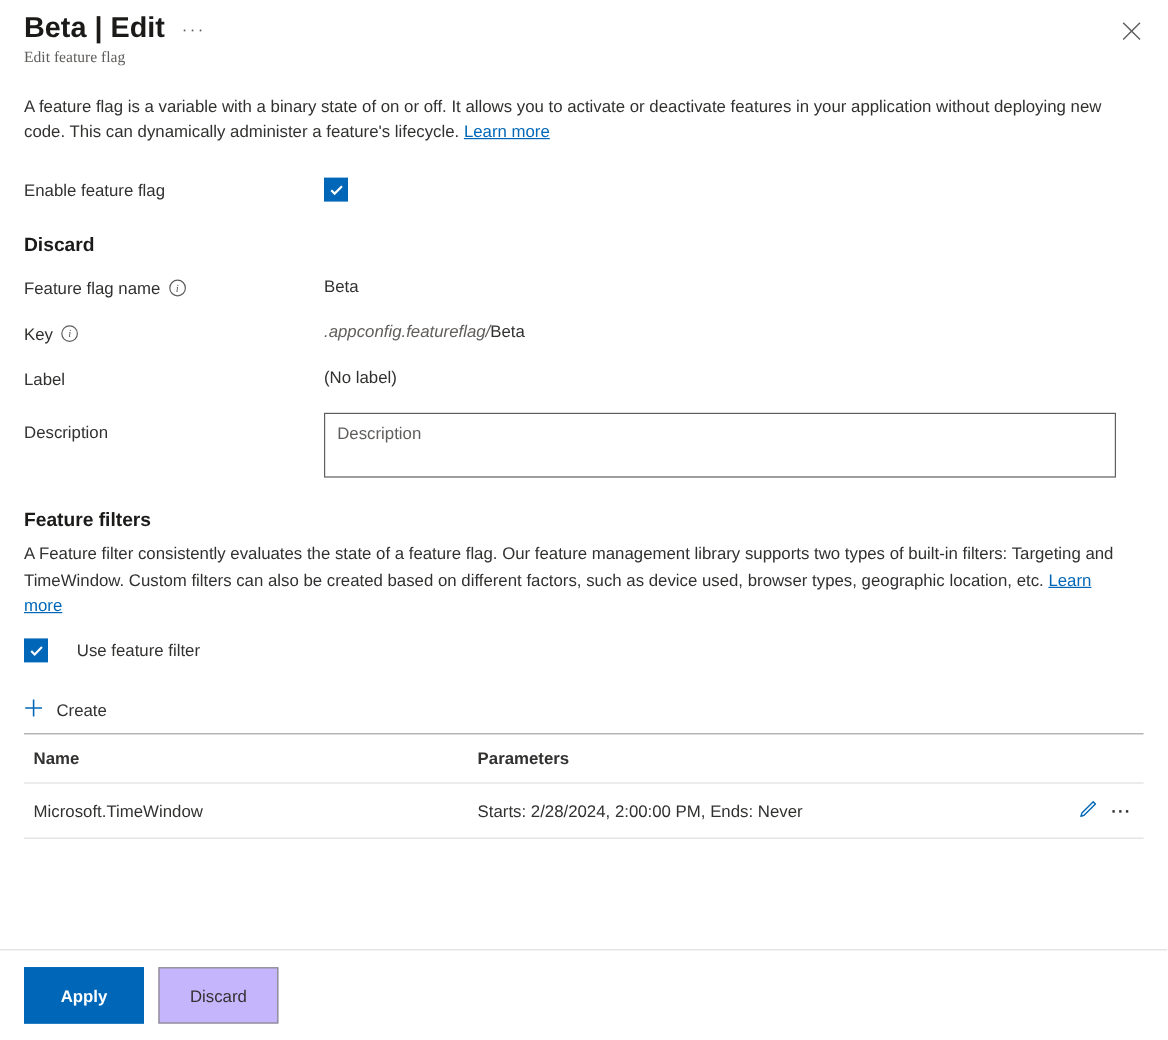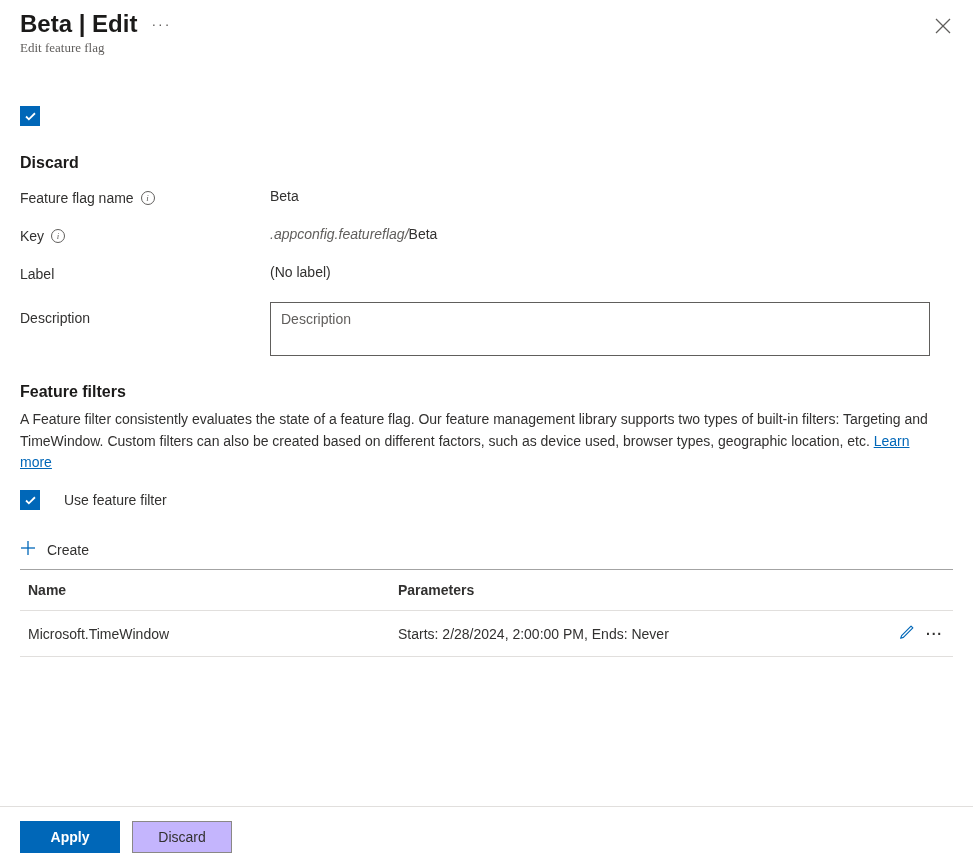--- a/index.html
+++ b/index.html
@@ -161,21 +161,21 @@
       position: absolute;
       left: 0; right: 0; bottom: 0;
       border-top: 1px solid #e1dfdd;
       padding: 14px 20px;
       display: flex;
       gap: 12px;
       background: #fff;
     }
     .btn {
       min-width: 100px;
-      height: 32px;
+      height: 47px;
       padding: 0 16px;
       font-size: 14px;
       font-family: inherit;
       cursor: pointer;
       display: inline-flex;
       align-items: center;
       justify-content: center;
     }
     .btn-primary {
       background: #0067b8;
@@ -199,22 +199,26 @@
 <div class="close-btn">
   <svg viewBox="0 0 16 16">
       <line x1="1" y1="1" x2="15" y2="15" stroke="#605e5c" stroke-width="1.2"></line>
       <line x1="15" y1="1" x2="1" y2="15" stroke="#605e5c" stroke-width="1.2"></line>
     </svg>
 </div>
 <div class="page-subtitle">Edit feature flag</div>
 
 <div class="content">
 
+  <p class="intro">
+    <span>A feature flag is a variable with a binary state of on or off. It allows you to activate or deactivate features in your application without deploying new code. This can dynamically administer a feature's lifecycle. </span><a class="link">Learn more</a>
+  </p>
 
   <div class="row" style="margin-top:18px;">
+    <div class="row-label">Enable feature flag</div>
     <div class="row-value">
       <span class="checkbox">
         <svg viewBox="0 0 16 16">
             <path d="M13.5 4L6 11.5 2.5 8" fill="none" stroke="#fff" stroke-width="2.2"></path>
           </svg>
       </span>
     </div>
   </div>
 
   <div class="section-header">Discard</div>

